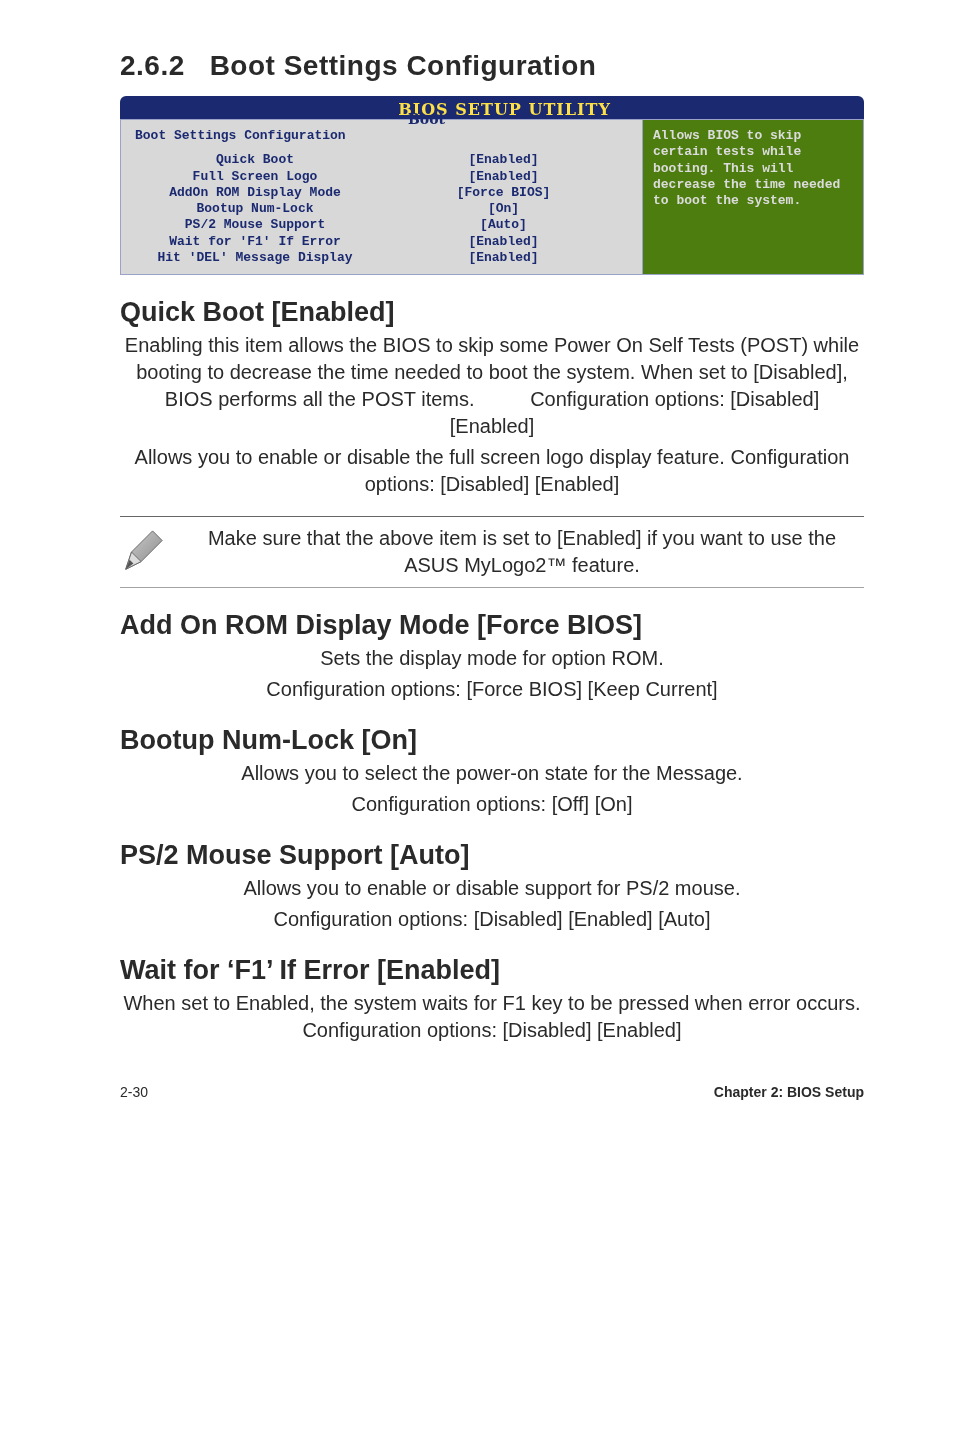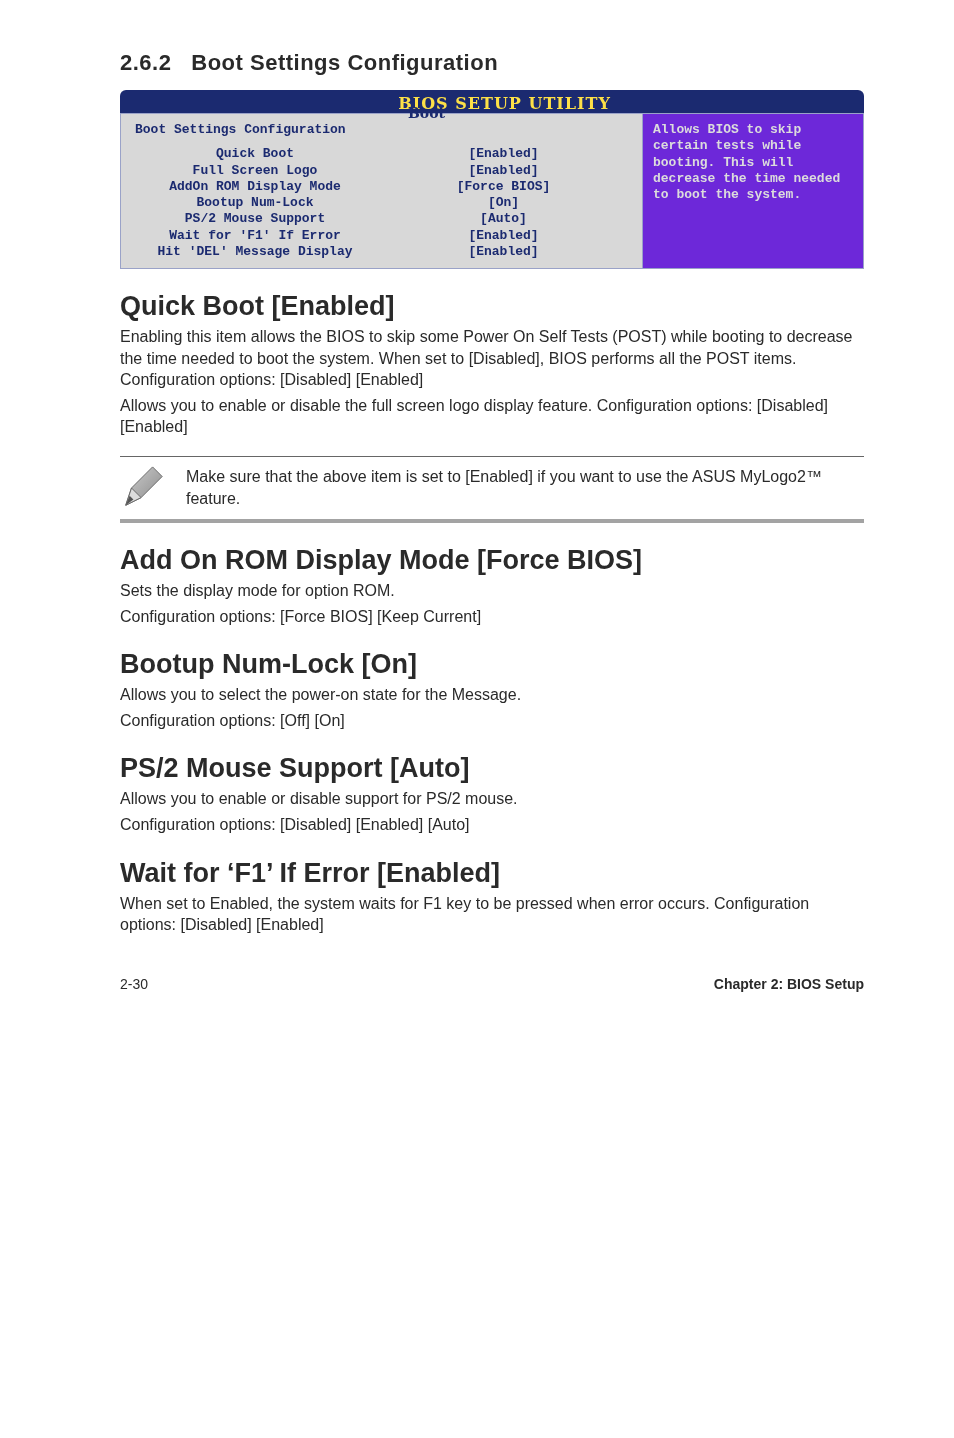--- a/index.html
+++ b/index.html
@@ -9,34 +9,35 @@
     background: #fff;
     color: #2a2a2a;
     width: 954px;
   }
   .page {
     padding: 50px 90px 30px 120px;
     box-sizing: border-box;
     width: 954px;
   }
   h1.section-title {
-    font-size: 22px;
+    font-size: 28px;
     font-weight: bold;
     letter-spacing: 0.5px;
     margin: 0 0 14px 0;
   }
   h2.item-title {
     font-size: 27px;
     font-weight: bold;
     margin: 22px 0 4px 0;
   }
   p.body-text {
-    font-size: 16px;
+    font-size: 20px;
     line-height: 1.35;
     margin: 4px 0 4px 0;
+    text-align: center;
   }
   
   .bios-wrap {
     border-radius: 6px;
     overflow: visible;
     position: relative;
     margin: 0 0 20px 0;
   }
   .bios-header {
     background: #1b2a70;
@@ -88,30 +89,30 @@
     margin-bottom: 8px;
   }
   .bios-row {
     display: flex;
     text-align: center;
   }
   .bios-key { flex: 0 0 240px; }
   .bios-val { flex: 1 1 auto; }
   .bios-right {
     flex: 0 0 200px;
-    background: #6d28d9;
+    background: #4d7c0f;
     color: #dcdcdc;
     padding: 8px 10px 28px 10px;
     border: 1px solid #9aa2c8;
     border-left: 1px solid #9aa2c8;
     position: relative;
   }
   .note-box {
     border-top: 1px solid #666;
-    border-bottom: 4px solid #a3a3a3;
+    border-bottom: 1px solid #a3a3a3;
     margin: 18px 0 22px 0;
     display: flex;
     align-items: center;
     gap: 20px;
     padding: 8px 6px 8px 0;
   }
   .note-icon {
     width: 46px; height: 46px;
     flex: 0 0 46px;
     display: flex;

